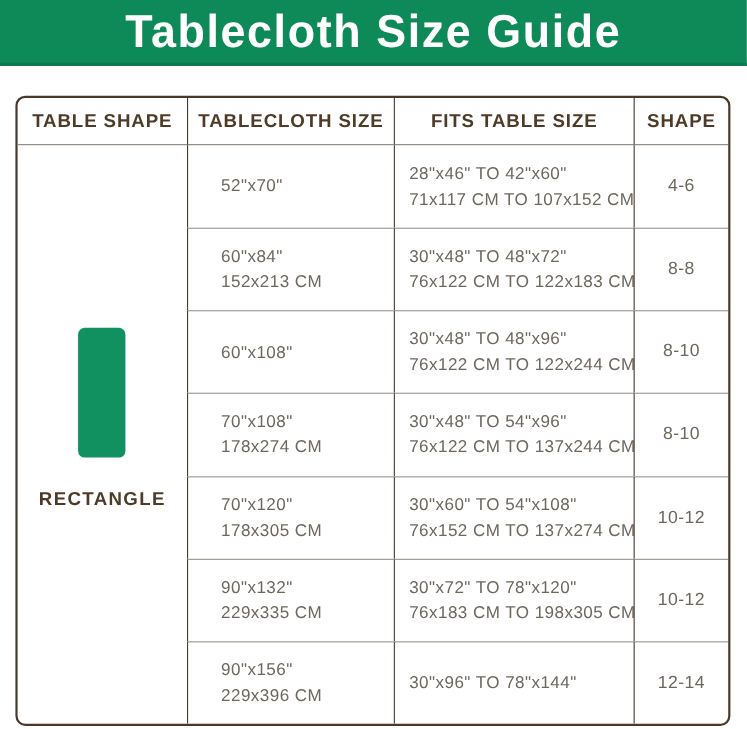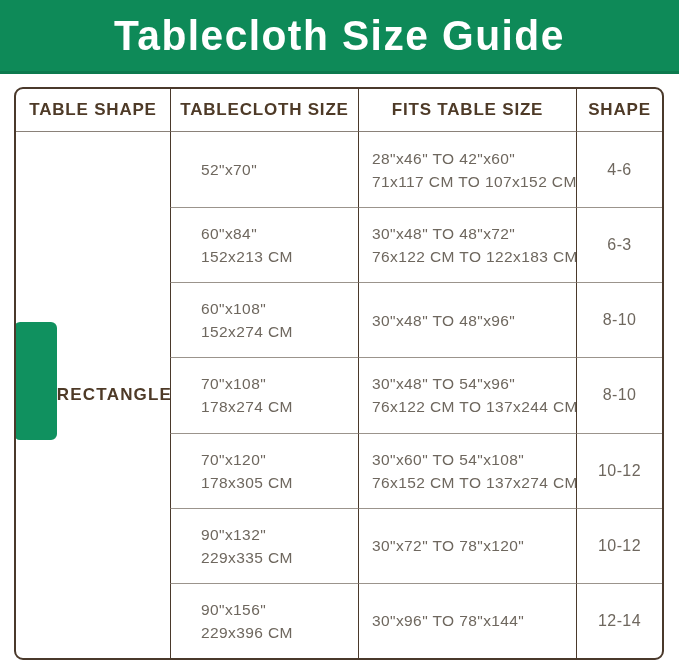--- a/index.html
+++ b/index.html
@@ -12,21 +12,21 @@
     --border-gray:#9b948c;
     --header-rule:#8a8179;
     --bg:#ffffff;
   }
   *{box-sizing:border-box;margin:0;padding:0;}
   html,body{width:679px;height:663px;background:var(--bg);overflow:hidden;
     font-family:"Liberation Sans", sans-serif;}
   .page{position:relative;width:679px;height:663px;background:var(--bg);}
 
   
-  .banner{position:absolute;left:0;top:0;width:679px;height:74px;
+  .banner{position:absolute;left:0;top:0;width:679px;height:60px;
     background:var(--banner-green);border-bottom:3px solid var(--banner-edge);
     display:flex;align-items:center;justify-content:center;}
   .banner-title{color:#ffffff;font-size:42px;font-weight:bold;
     letter-spacing:1.5px;transform:scaleX(0.97);white-space:nowrap;}
 
   
   .size-table{position:absolute;left:14px;top:87px;width:650px;height:573px;
     border:2px solid var(--border-dark);border-radius:9px;background:var(--bg);
     display:grid;
     grid-template-columns:154px 188px 218px 1fr;
@@ -48,21 +48,21 @@
   .r0{grid-row:2;} .r1{grid-row:3;} .r2{grid-row:4;} .r3{grid-row:5;}
   .r4{grid-row:6;} .r5{grid-row:7;} .r6{grid-row:8;}
 
   .line{color:var(--data-text);font-size:15.5px;line-height:23px;
     letter-spacing:0.4px;white-space:nowrap;}
   .seats-text{color:var(--data-text);font-size:16px;letter-spacing:0.4px;}
 
   
   .shape-cell{grid-column:1;grid-row:2/9;display:flex;flex-direction:column;
     align-items:center;justify-content:center;}
-  .shape-inner{display:flex;flex-direction:row;align-items:center;
+  .shape-inner{display:flex;flex-direction:column;align-items:center;
     transform:translateY(-14px);}
   .rect-swatch{width:43px;height:118px;background:var(--rect-green);
     border-radius:6px;}
   .shape-label{margin-top:28px;color:var(--header-text);font-weight:bold;
     font-size:17px;letter-spacing:1.2px;}
 </style>
 </head>
 <body>
 
 <div class="page">
@@ -98,29 +98,29 @@
 
     <div class="cell c-size vline hline r1">
       <span class="line">60"x84"</span>
       <span class="line">152x213 CM</span>
     </div>
     <div class="cell c-fits vline hline r1">
       <span class="line">30"x48" TO 48"x72"</span>
       <span class="line">76x122 CM TO 122x183 CM</span>
     </div>
     <div class="cell c-seats vline hline r1">
-      <span class="seats-text">6-3</span>
+      <span class="seats-text">8-8</span>
     </div>
 
     <div class="cell c-size vline hline r2">
       <span class="line">60"x108"</span>
-      <span class="line">152x274 CM</span>
     </div>
     <div class="cell c-fits vline hline r2">
       <span class="line">30"x48" TO 48"x96"</span>
+      <span class="line">76x122 CM TO 122x244 CM</span>
     </div>
     <div class="cell c-seats vline hline r2">
       <span class="seats-text">8-10</span>
     </div>
 
     <div class="cell c-size vline hline r3">
       <span class="line">70"x108"</span>
       <span class="line">178x274 CM</span>
     </div>
     <div class="cell c-fits vline hline r3">
@@ -142,20 +142,21 @@
     <div class="cell c-seats vline hline r4">
       <span class="seats-text">10-12</span>
     </div>
 
     <div class="cell c-size vline hline r5">
       <span class="line">90"x132"</span>
       <span class="line">229x335 CM</span>
     </div>
     <div class="cell c-fits vline hline r5">
       <span class="line">30"x72" TO 78"x120"</span>
+      <span class="line">76x183 CM TO 198x305 CM</span>
     </div>
     <div class="cell c-seats vline hline r5">
       <span class="seats-text">10-12</span>
     </div>
 
     <div class="cell c-size vline hline r6">
       <span class="line">90"x156"</span>
       <span class="line">229x396 CM</span>
     </div>
     <div class="cell c-fits vline hline r6">

